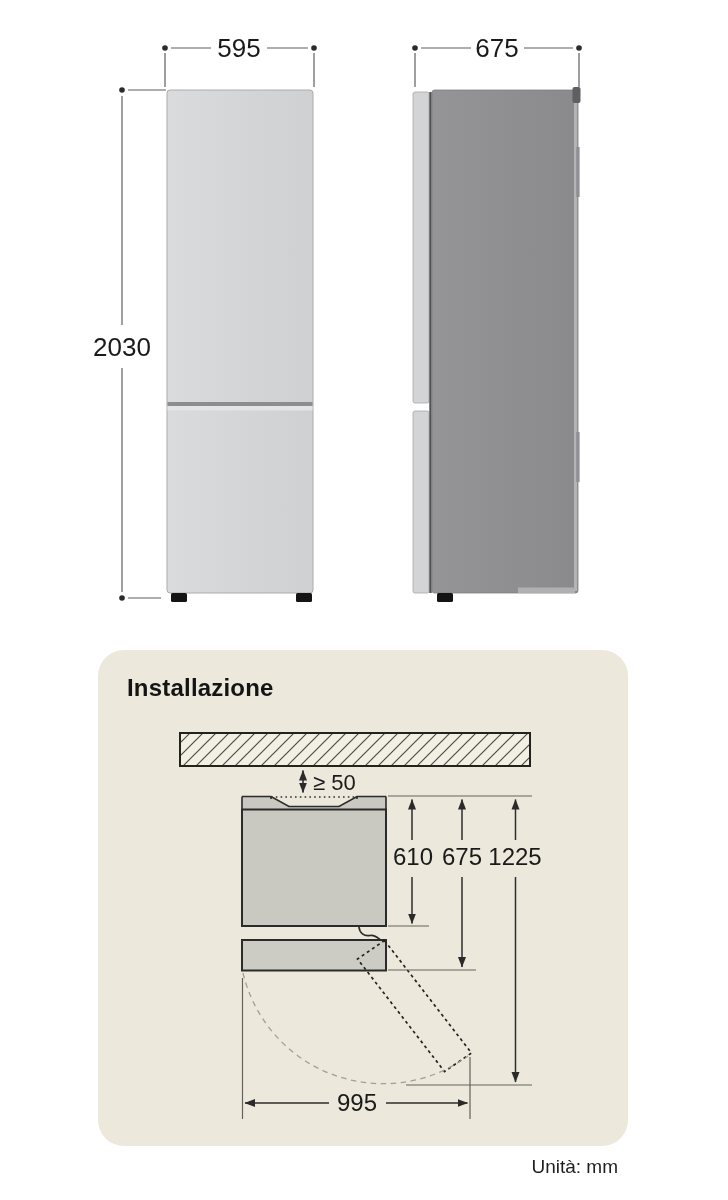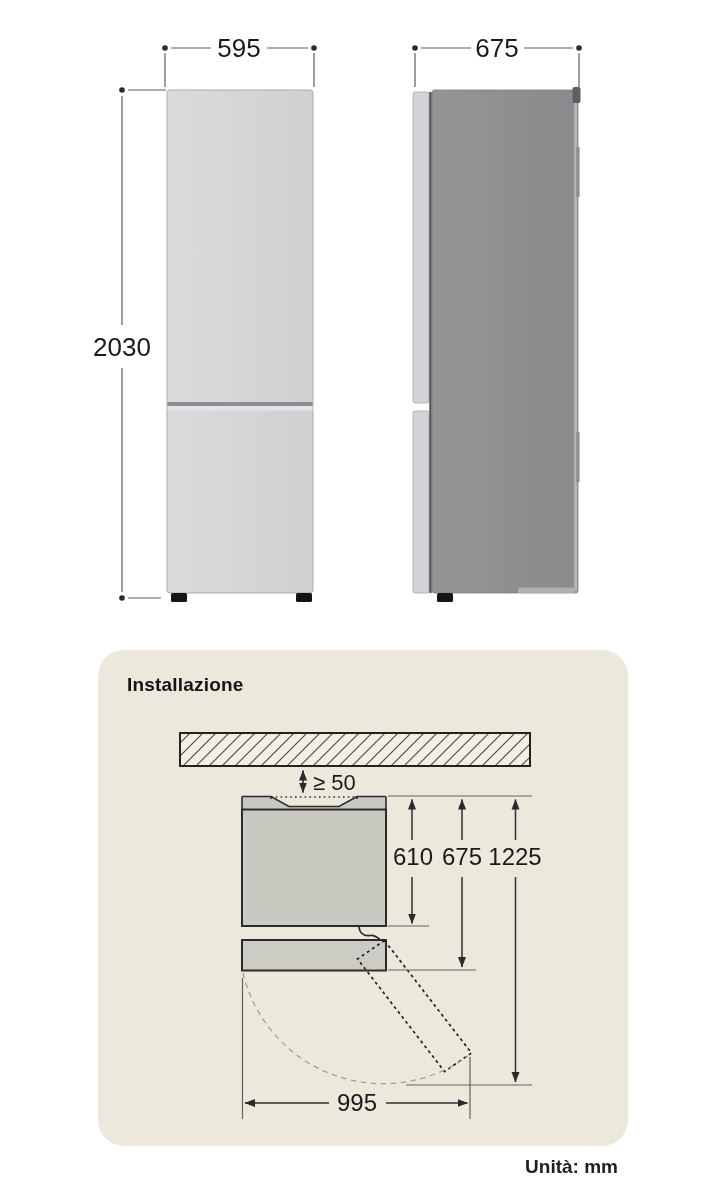--- a/index.html
+++ b/index.html
@@ -6,25 +6,25 @@
   .page{
     position:relative;width:728px;height:1200px;background:#ffffff;
     font-family:"Liberation Sans", sans-serif;overflow:hidden;
   }
   .panel{
     position:absolute;left:98px;top:650px;width:530px;height:496px;
     background:#ece8dc;border-radius:26px;
   }
   .panel-title{
     position:absolute;left:127px;top:674px;
-    font-size:19px;font-weight:600;color:#141414;letter-spacing:.2px;
+    font-size:24px;font-weight:600;color:#141414;letter-spacing:.2px;
   }
   .unit-note{
     position:absolute;right:110px;top:1156px;
-    font-size:19px;font-weight:700;color:#1f1f1f;
+    font-size:19px;font-weight:400;color:#1f1f1f;
   }
   svg.art{position:absolute;left:0;top:0;}
   svg.art text{
     font-family:"Liberation Sans", sans-serif;
     fill:#1a1a1a;font-weight:500;
   }
   .dim-num{font-size:26px;}
   .inst-num{font-size:24px;}
   .inst-clr{font-size:22px;}
 </style>

